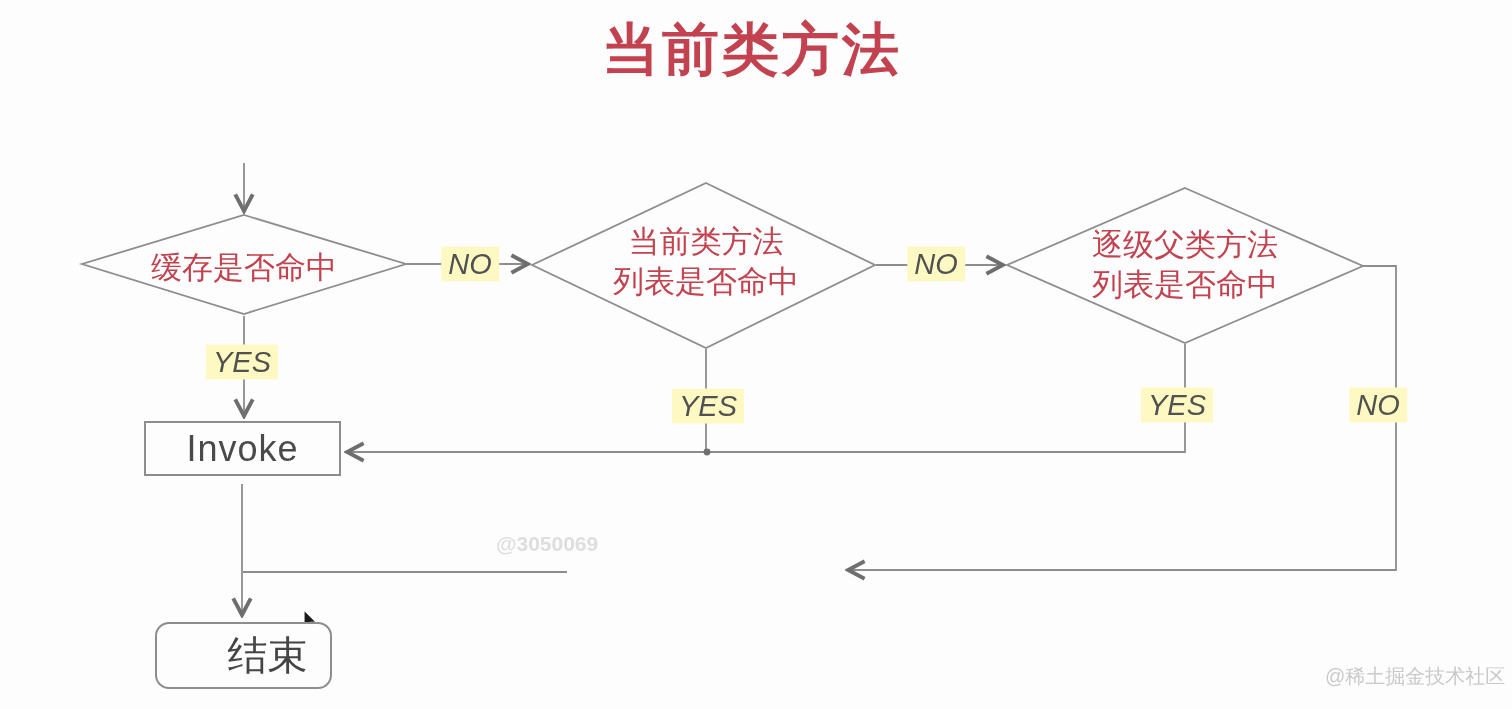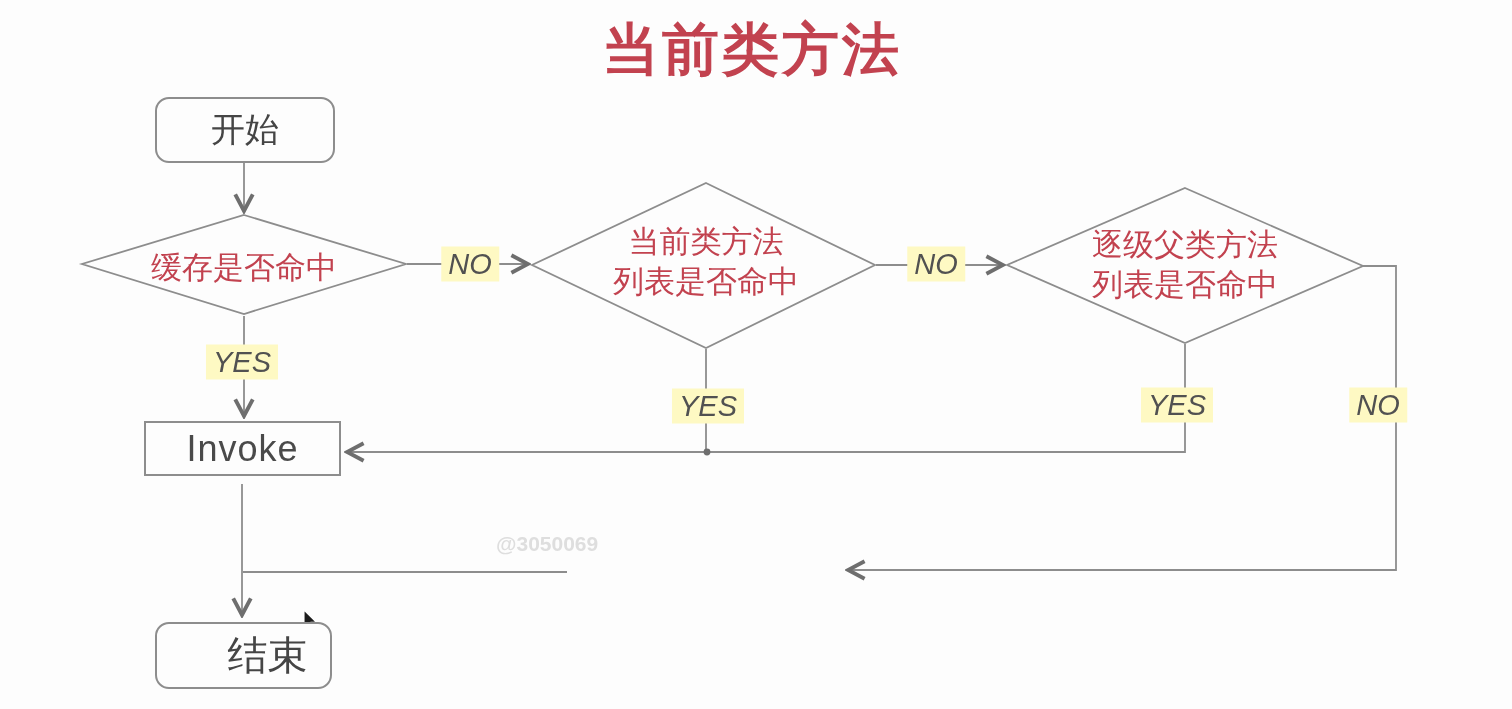--- a/index.html
+++ b/index.html
@@ -67,21 +67,20 @@
       <path d="M242,484 L242,614" marker-end="url(#arw)"></path>
       <path d="M567,572 L243,572"></path>
     </g>
     <circle cx="707" cy="452" r="3.4" fill="#6e6e6e"></circle>
 
     <path transform="translate(304,610)" d="M0,0 L0,17.5 L4.4,13.6 L7.6,20.6 L10.6,19.2 L7.3,12.4 L12.4,12.4 Z" fill="#1b1b1b" stroke="#ffffff" stroke-width="1.1"></path>
   </svg>
 
   <div class="title">当前类方法</div>
 
-  <div class="node start rounded">开始</div>
 
   <div class="node invoke">Invoke</div>
 
 
   <div class="node end rounded">结束</div>
 
   <div class="dlabel d1">缓存是否命中</div>
 
   <div class="dlabel d2">
     <div>当前类方法</div>
@@ -94,14 +93,15 @@
   </div>
 
   <div class="elabel" style="left:242px; top:362px;">YES</div>
   <div class="elabel" style="left:470px; top:264px;">NO</div>
   <div class="elabel" style="left:708px; top:406px;">YES</div>
   <div class="elabel" style="left:936px; top:264px;">NO</div>
   <div class="elabel" style="left:1177px; top:405px;">YES</div>
   <div class="elabel" style="left:1378px; top:405px;">NO</div>
 
   <div class="wm center">@3050069</div>
+  <div class="wm corner">@稀土掘金技术社区</div>
 
 </div>
 
 </body></html>

